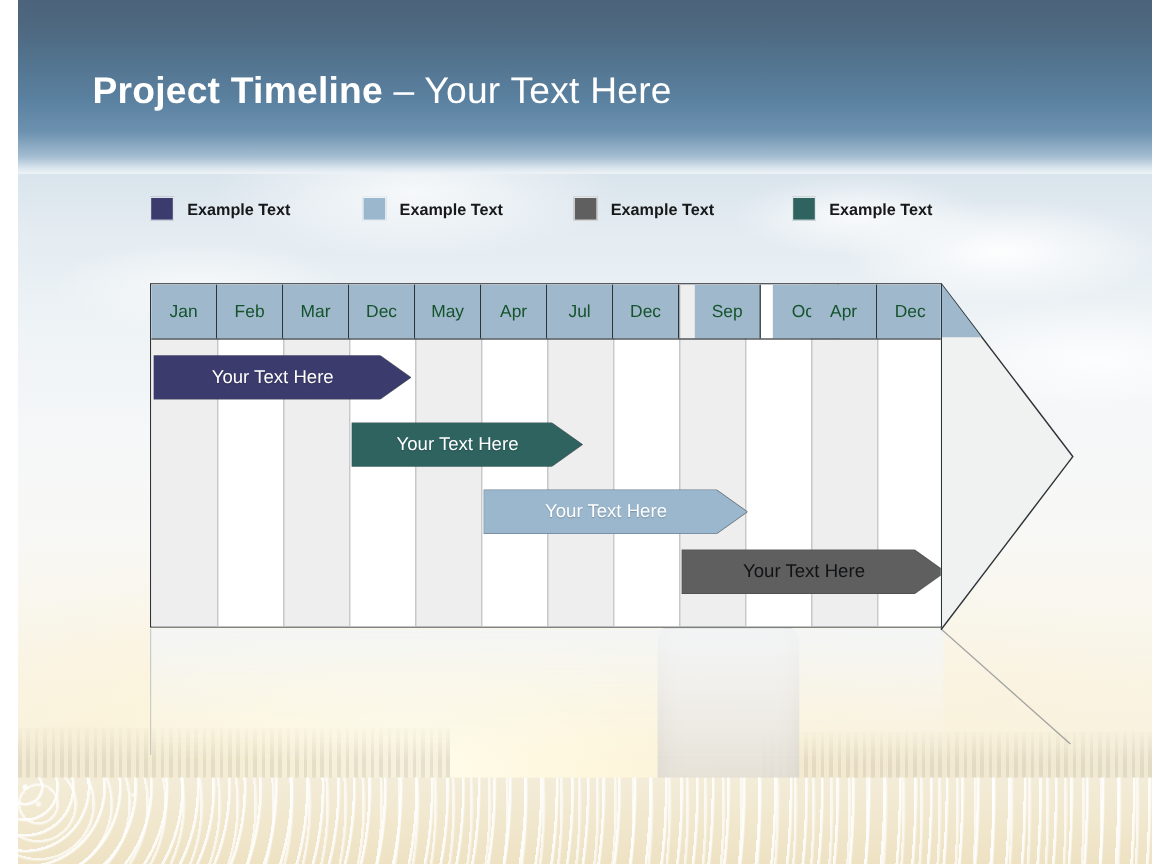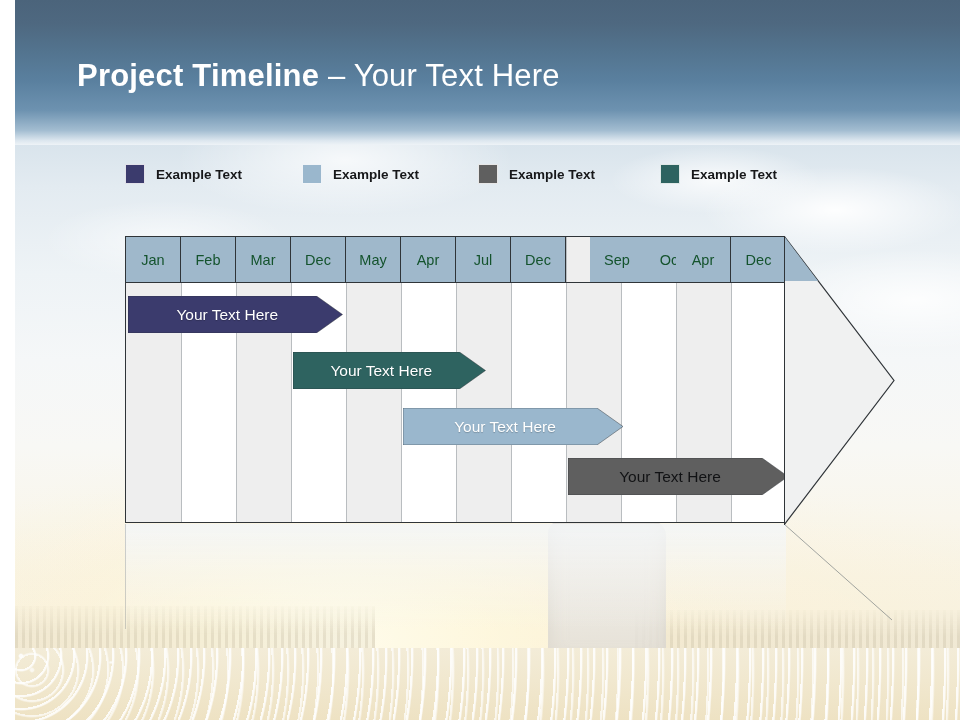--- a/index.html
+++ b/index.html
@@ -359,21 +359,21 @@
         </div>
       <div id="months">
           <div class="month-cell" style="left: 0px;">Jan</div>
           <div class="month-cell" style="left: 55px;">Feb</div>
           <div class="month-cell" style="left: 110px;">Mar</div>
           <div class="month-cell" style="left: 165px;">Dec</div>
           <div class="month-cell" style="left: 220px; text-align: right;">May</div>
           <div class="month-cell" style="left: 275px;">Apr</div>
           <div class="month-cell" style="left: 330px;">Jul</div>
           <div class="month-cell" style="left: 385px;">Dec</div>
-          <div class="month-cell" style="left: 464px;">Sep</div>
+          <div class="month-cell" style="left: 453px;">Sep</div>
           <div class="month-cell" style="left: 518px;">Oct</div>
           <div class="month-cell" style="left: 550px;">Apr</div>
           <div class="month-cell last" style="left: 605px;">Dec</div>
         </div>
       <div class="header-underline"></div>
       <div id="bars">
           <div class="bar" style="left: 2px; top: 59px; width: 214.5px;">
             <svg width="214.5" height="37" viewBox="0 0 214.5 37">
               <path d="M0,0 L188.5,0 L214.5,18.5 L188.5,37 L0,37 Z" fill="#3b3b6d" stroke="rgba(40,44,48,0.55)" stroke-width="0.8"></path>
             </svg>

